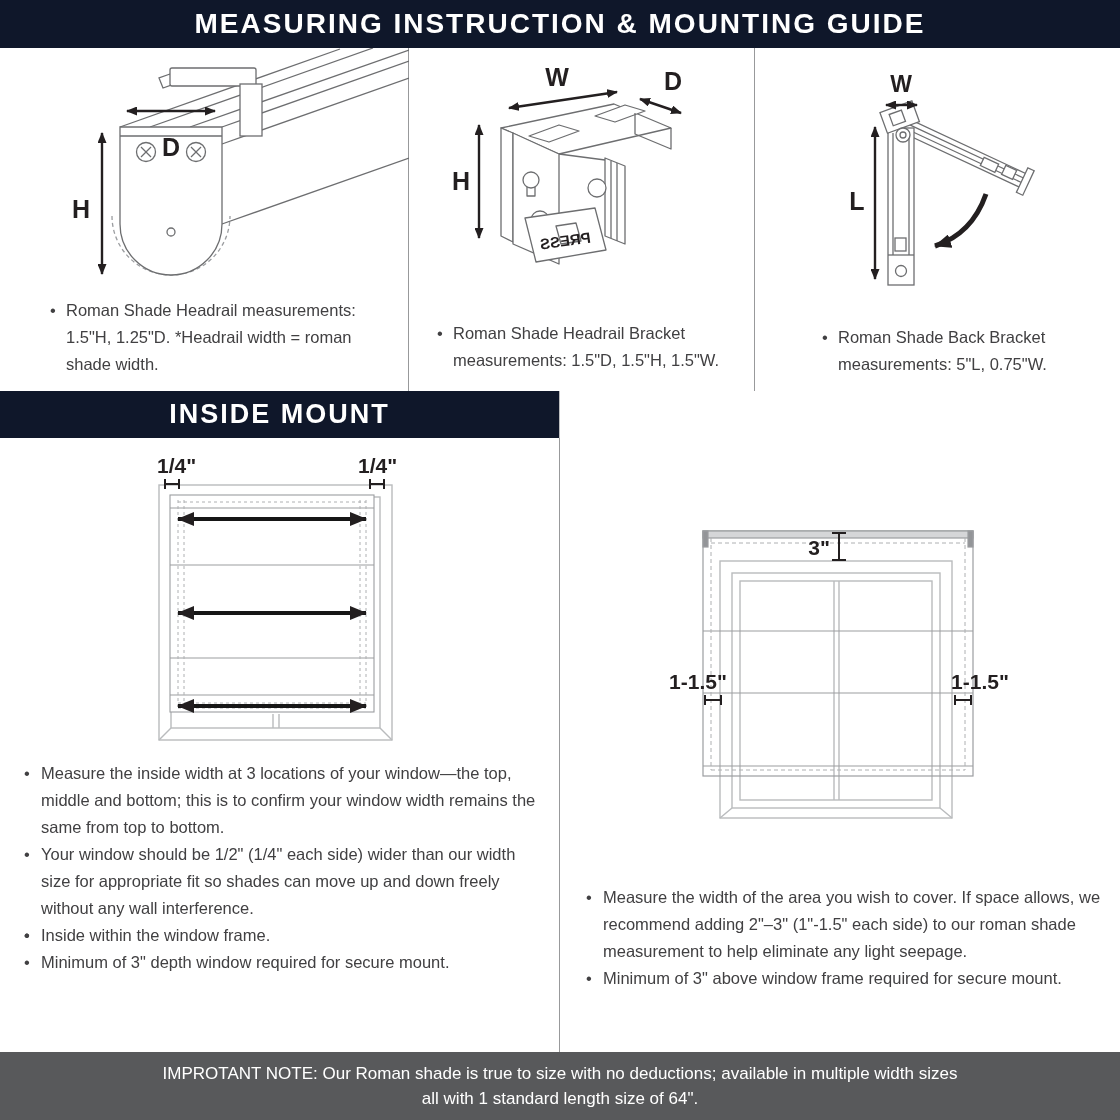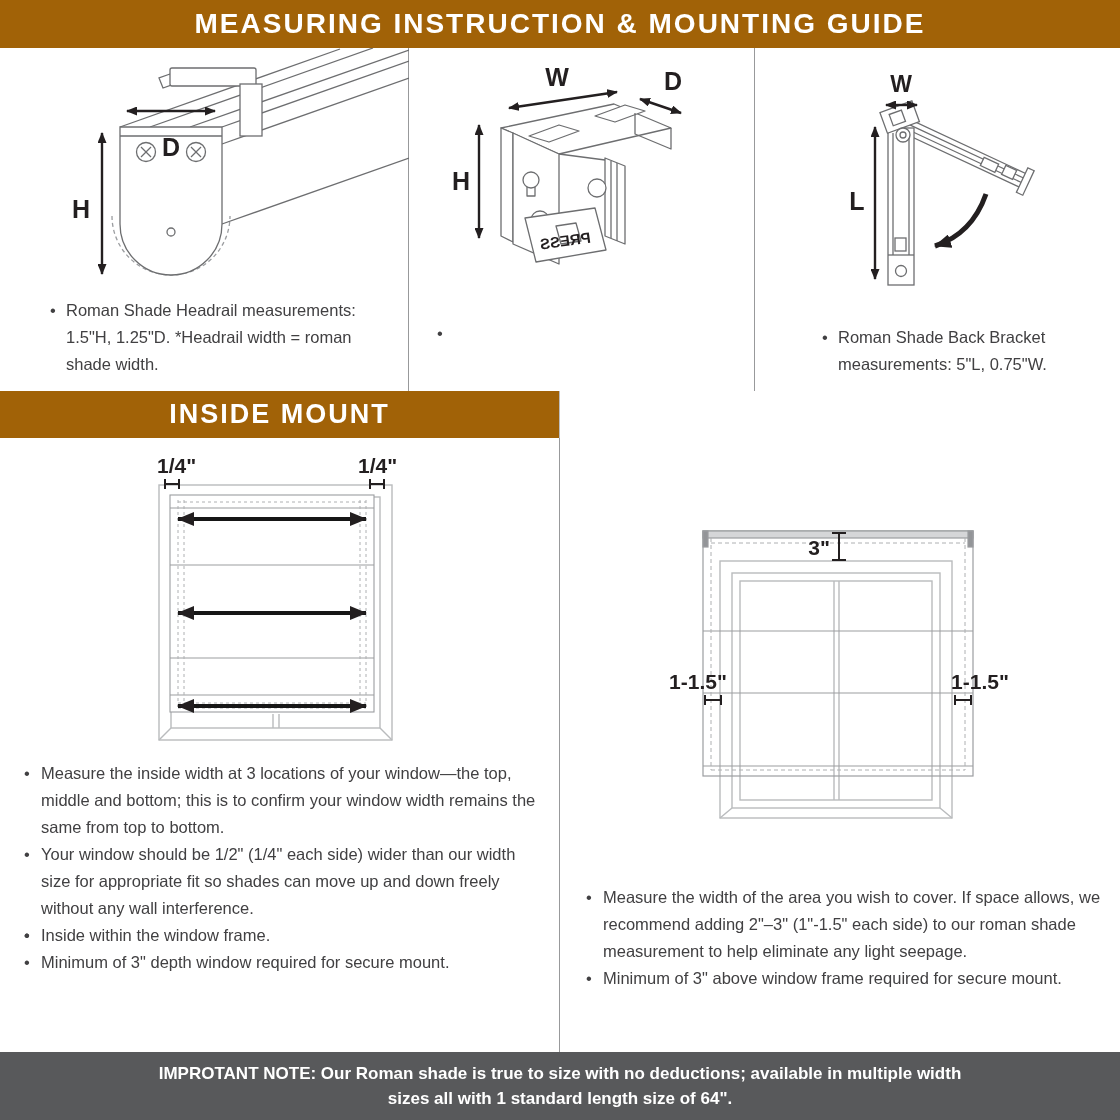--- a/index.html
+++ b/index.html
@@ -1,18 +1,18 @@
 <!DOCTYPE html>
 <html><head>
 <meta charset="utf-8">
 <style>
   html,body{margin:0;padding:0;background:#fff;}
   .page{position:relative;width:1120px;height:1120px;background:#fff;overflow:hidden;
         font-family:"Liberation Sans",sans-serif;color:#414042;}
-  .bar{background:#a16207;color:#fff;font-weight:bold;display:flex;align-items:center;justify-content:center;}
+  .bar{background:#0f172a;color:#fff;font-weight:bold;display:flex;align-items:center;justify-content:center;}
   .topbar{height:48px;font-size:28px;letter-spacing:2px;}
   .top-panels{display:flex;height:343px;}
   .panel{position:relative;box-sizing:border-box;height:100%;}
   .panel-1{width:409px;border-right:1px solid #98999b;}
   .panel-2{width:346px;border-right:1px solid #98999b;}
   .panel-3{flex:1;}
   .panel svg{display:block;}
   .cap{position:absolute;font-size:16.5px;line-height:27px;color:#414042;}
   .cap .b{position:absolute;left:-16px;top:0;}
   .cap-1{top:249px;left:66px;width:310px;}
@@ -26,21 +26,21 @@
   .mcol{position:relative;box-sizing:border-box;height:100%;}
   .mcol-left{width:560px;border-right:1px solid #98999b;}
   .mcol-right{flex:1;}
   .bullets{position:absolute;list-style:none;margin:0;padding:0;font-size:16.5px;line-height:27px;}
   .bullets li{position:relative;padding-left:17px;}
   .bullets li .b{position:absolute;left:0;top:0;}
   .bullets-inside{top:322px;left:24px;width:524px;}
   .bullets-outside{top:446px;left:26px;width:518px;}
   .footer{position:absolute;left:0;right:0;bottom:0;height:68px;background:#58595b;color:#fff;
           display:flex;align-items:center;justify-content:center;}
-  .footer .note{width:810px;text-align:center;font-size:17px;font-weight:bold;line-height:25px;}
+  .footer .note{width:810px;text-align:center;font-size:17px;font-weight:normal;line-height:25px;}
   svg text{font-family:"Liberation Sans",sans-serif;font-weight:bold;fill:#231f20;}
 </style>
 </head>
 <body>
 
 <div class="page">
 
   <svg width="0" height="0" style="position:absolute">
     <defs>
       <marker id="dimE" markerUnits="userSpaceOnUse" markerWidth="11" markerHeight="9" refX="10" refY="4.5" orient="auto">
@@ -125,20 +125,21 @@
         <text transform="translate(157,198) rotate(-8) scale(-1,1)" font-size="15" text-anchor="middle" fill="#6d6e70">PRESS</text>
         <line x1="100" y1="60" x2="208" y2="44" stroke="#231f20" stroke-width="2.4" marker-start="url(#dimS)" marker-end="url(#dimE)"></line>
         <line x1="231" y1="51" x2="272" y2="65" stroke="#231f20" stroke-width="2.4" marker-start="url(#dimS)" marker-end="url(#dimE)"></line>
         <line x1="70" y1="77" x2="70" y2="190" stroke="#231f20" stroke-width="2.4" marker-start="url(#dimS)" marker-end="url(#dimE)"></line>
         <text x="148" y="38" font-size="25" text-anchor="middle">W</text>
         <text x="264" y="42" font-size="25" text-anchor="middle">D</text>
         <text x="52" y="142" font-size="25" text-anchor="middle">H</text>
       </svg>
       <div class="cap cap-2">
         <span class="b">•</span>
+        <span>Roman Shade Headrail Bracket measurements: 1.5"D, 1.5"H, 1.5"W.</span>
       </div>
     </div>
 
     <div class="panel panel-3">
       <svg width="365" height="247" viewBox="0 0 365 247">
         <g stroke="#6d6e70" fill="none" stroke-width="1.3">
           <g transform="rotate(25 150 78)">
             <rect x="148" y="70" width="132" height="15" fill="#fff"></rect>
             <line x1="148" y1="75" x2="280" y2="75"></line>
             <line x1="148" y1="80" x2="280" y2="80"></line>

